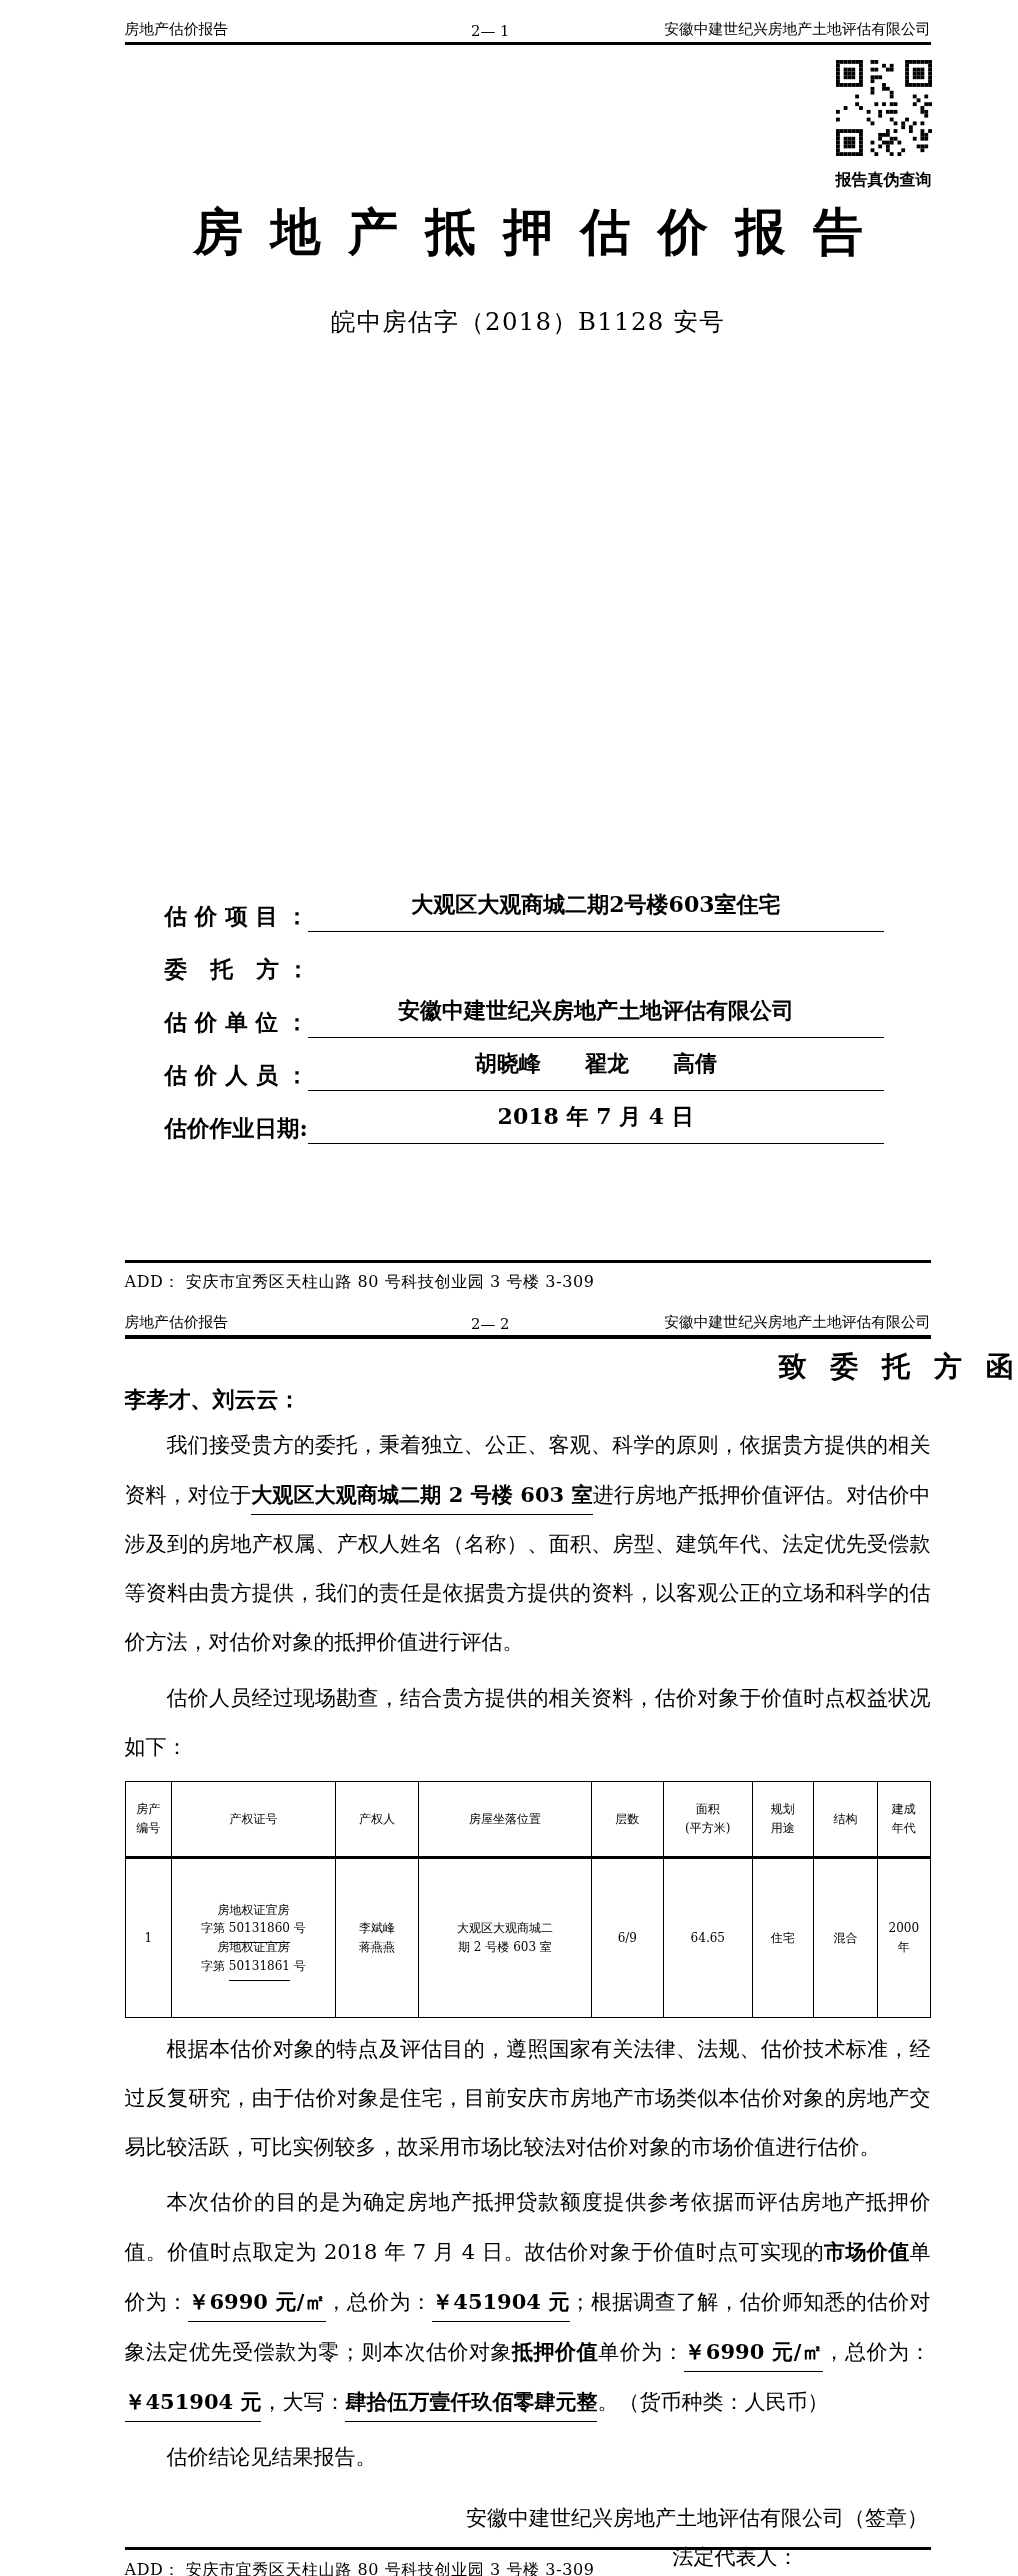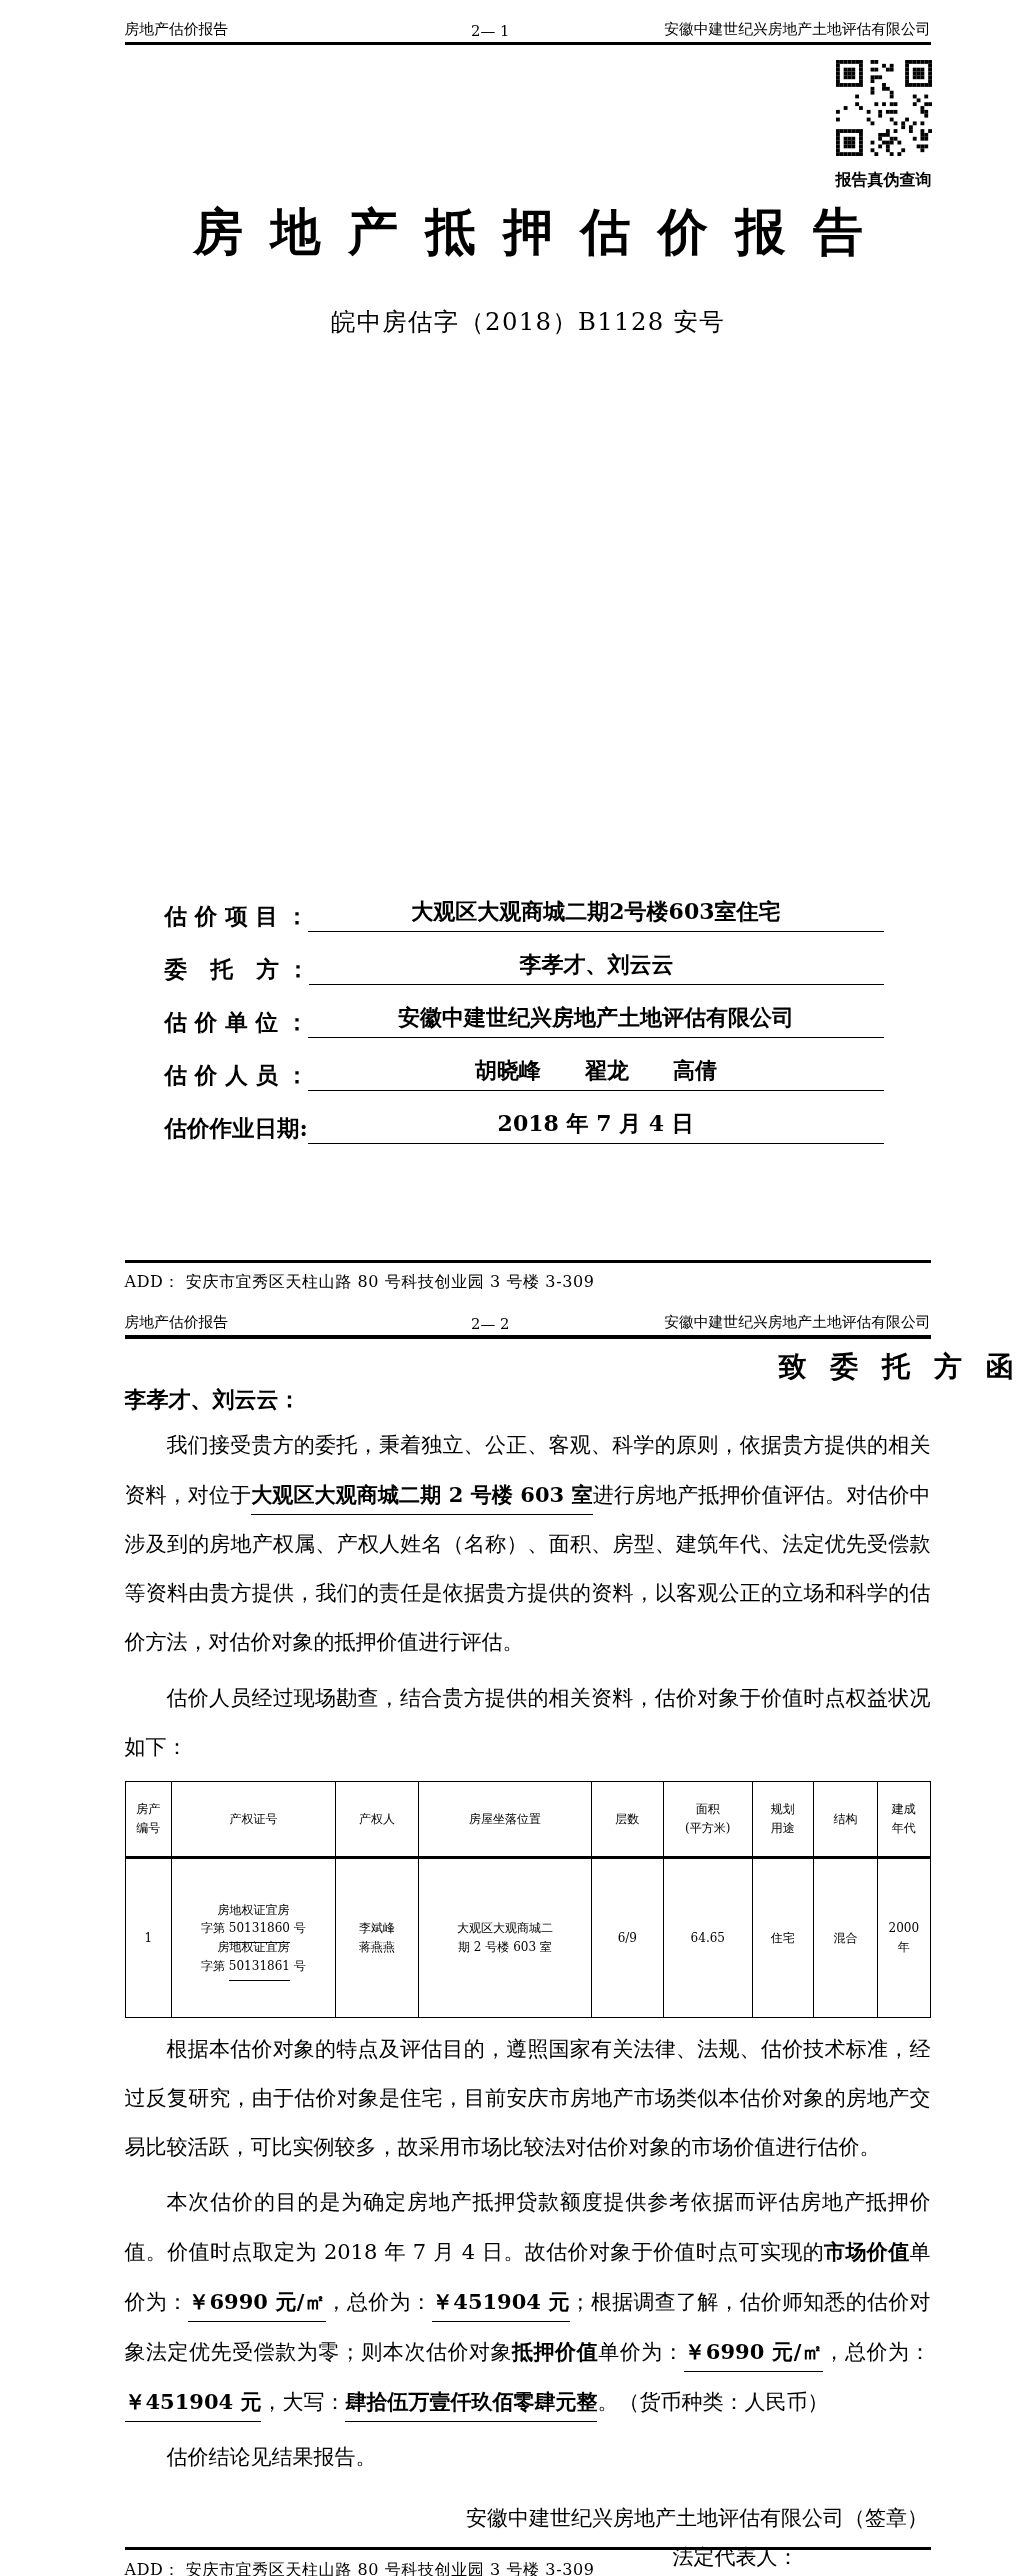--- a/index.html
+++ b/index.html
@@ -25,21 +25,21 @@
   .main-title{position:absolute;top:187px;left:0;width:100%;text-align:center;
               font-size:50px;font-weight:bold;letter-spacing:0.55em;text-indent:0.55em;white-space:nowrap;}
   .sub-title{position:absolute;top:294px;left:0;width:100%;text-align:center;
              font-size:24.4px;letter-spacing:1.3px;}
 
   
   .fields{position:absolute;top:887px;left:146px;right:154px;}
   .field-row{display:flex;align-items:flex-end;margin-bottom:20px;height:33px;}
   .field-label{white-space:pre;font-size:22.5px;font-weight:bold;flex:0 0 auto;}
   .field-value{flex:1 1 auto;text-align:center;font-size:22px;font-weight:bold;
-               border-bottom:1.9px solid #000;padding-bottom:4px;white-space:nowrap;}
+               border-bottom:1.9px solid #000;padding-bottom:11px;white-space:nowrap;}
 
   
   .letter-title{position:absolute;top:45px;left:0;width:100%;text-align:right;
                 font-size:28px;font-weight:bold;letter-spacing:0.85em;text-indent:0.85em;white-space:nowrap;}
   .content{position:absolute;top:82px;left:106px;right:107px;}
   .salutation{font-size:22px;font-weight:bold;margin:0 0 3.9px 0;}
   .content p{margin:6.4px 0 0 0;font-size:21px;line-height:49px;text-align:justify;
              text-indent:2em;}
   .u{border-bottom:1.3px solid #000;padding-bottom:7px;}
   .b{font-weight:bold;}
@@ -268,21 +268,20 @@
     <div class="main-title">房地产抵押估价报告</div>
     <div class="sub-title">皖中房估字（2018）B1128 安号</div>
 
     <div class="fields">
       <div class="field-row">
         <span class="field-label">估 价 项 目 ：</span>
         <span class="field-value">大观区大观商城二期2号楼603室住宅</span>
       </div>
       <div class="field-row">
         <span class="field-label">委   托   方 ：</span>
-        <span class="field-value">李孝才、刘云云</span>
       </div>
       <div class="field-row">
         <span class="field-label">估 价 单 位 ：</span>
         <span class="field-value">安徽中建世纪兴房地产土地评估有限公司</span>
       </div>
       <div class="field-row">
         <span class="field-label">估 价 人 员 ：</span>
         <span class="field-value">胡晓峰　　翟龙　　高倩</span>
       </div>
       <div class="field-row">

